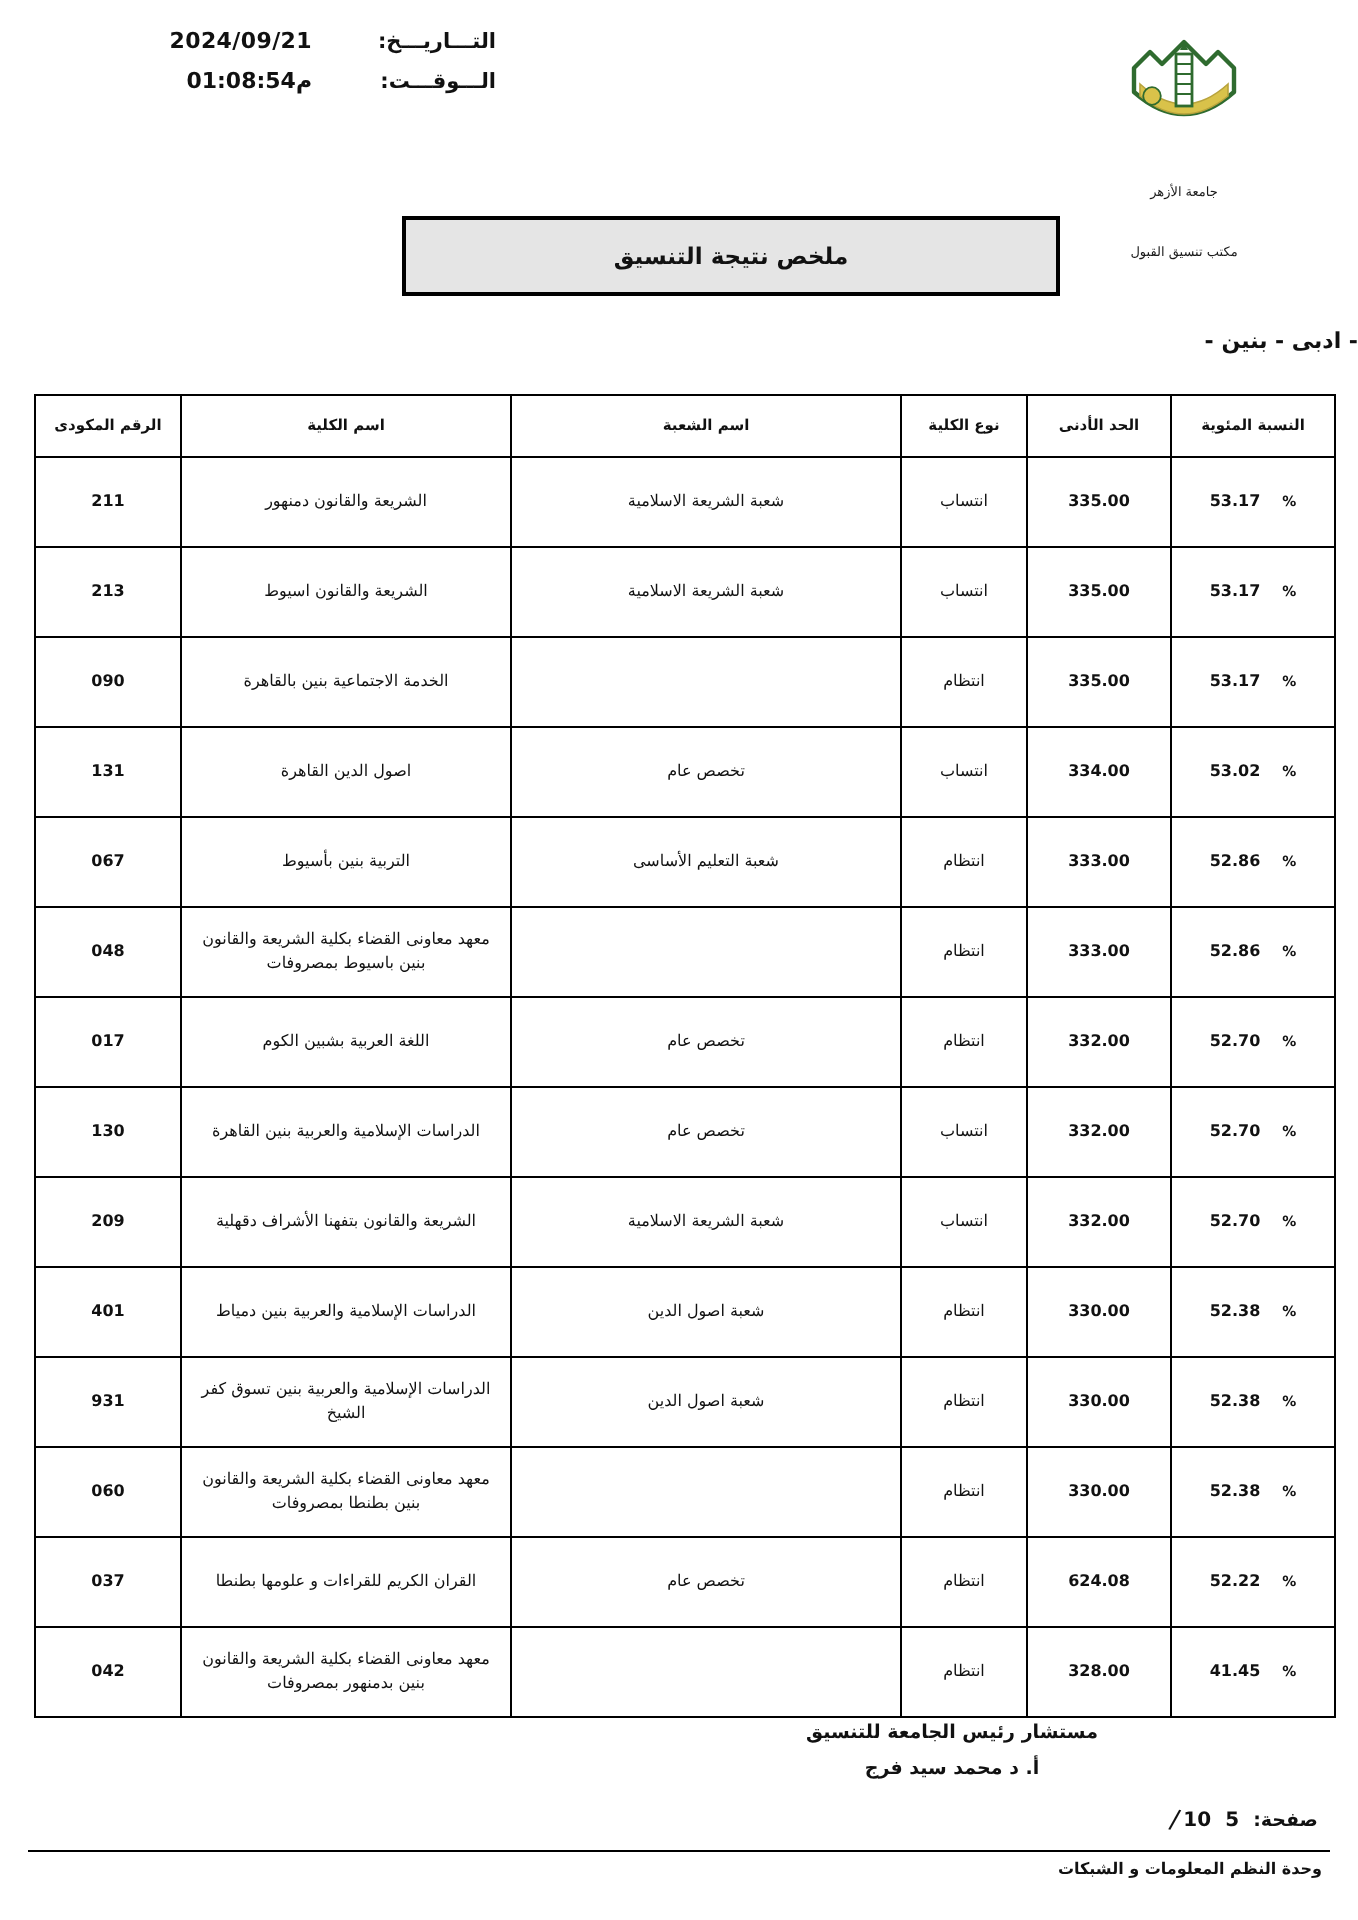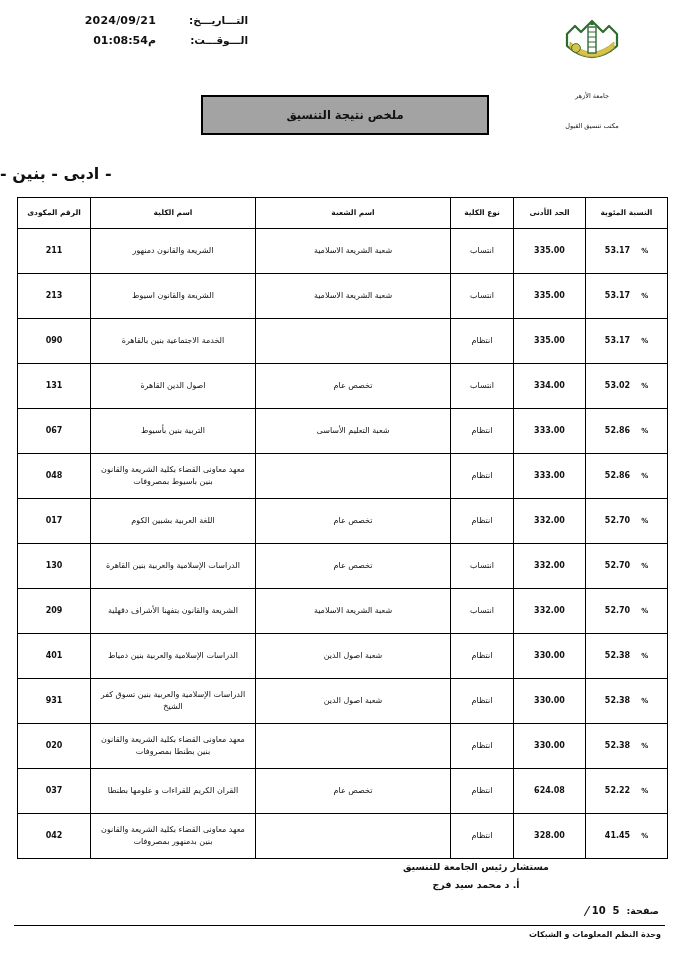--- a/index.html
+++ b/index.html
@@ -63,43 +63,43 @@
   .logo-caption {
     font-size: 6.5px;
     margin-top: 20px;
     line-height: 1.5;
     color: #1a1a1a;
   }
 
   
   .title-box {
     position: absolute;
-    top: 95px;
+    top: 108px;
     left: 201px;
-    width: 288px;
+    width: 329px;
     height: 40px;
     border: 2.5px solid #000;
     box-sizing: border-box;
     display: flex;
     align-items: center;
     justify-content: center;
-    background: #a3a3a3;
+    background: #e5e5e5;
   }
   .title-text {
     font-size: 11.5px;
     font-weight: bold;
     letter-spacing: 0.5px;
   }
 
   .subtitle {
     position: absolute;
     top: 164px;
     left: 0; right: 0;
-    text-align: left;
-    font-size: 16px;
+    text-align: right;
+    font-size: 11px;
     font-weight: bold;
     letter-spacing: 1px;
   }
 
   
   .table-wrap {
     position: absolute;
     top: 197px;
     left: 18px;
     width: 650px;
@@ -433,21 +433,21 @@
           <td class="cell-pct">
             <div class="pct-inner">
               <span class="pct-sign">%</span>
               <span class="pct-val">52.38</span>
             </div>
           </td>
           <td class="cell-min">330.00</td>
           <td class="cell-type">انتظام</td>
           <td class="cell-branch"></td>
           <td class="cell-college">معهد معاونى القضاء بكلية الشريعة والقانون بنين بطنطا بمصروفات</td>
-          <td class="cell-code">020</td>
+          <td class="cell-code">060</td>
         </tr>
         <tr>
           <td class="cell-pct">
             <div class="pct-inner">
               <span class="pct-sign">%</span>
               <span class="pct-val">52.22</span>
             </div>
           </td>
           <td class="cell-min">624.08</td>
           <td class="cell-type">انتظام</td>

